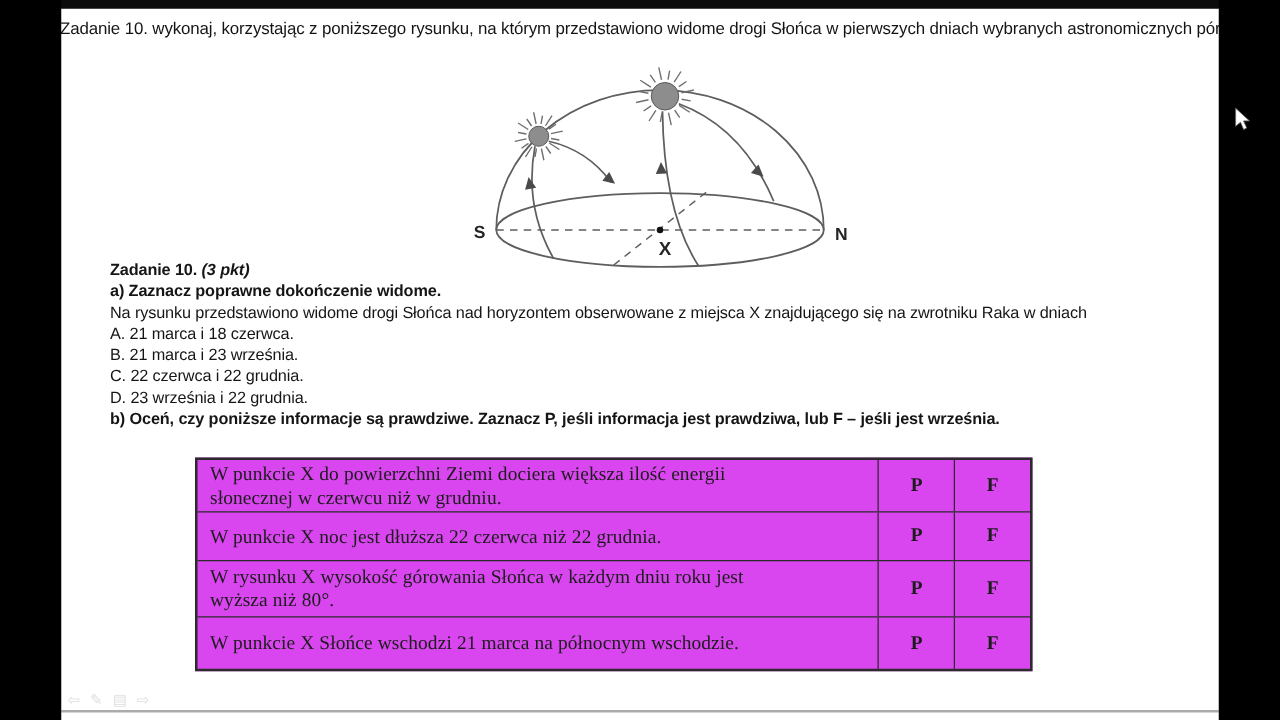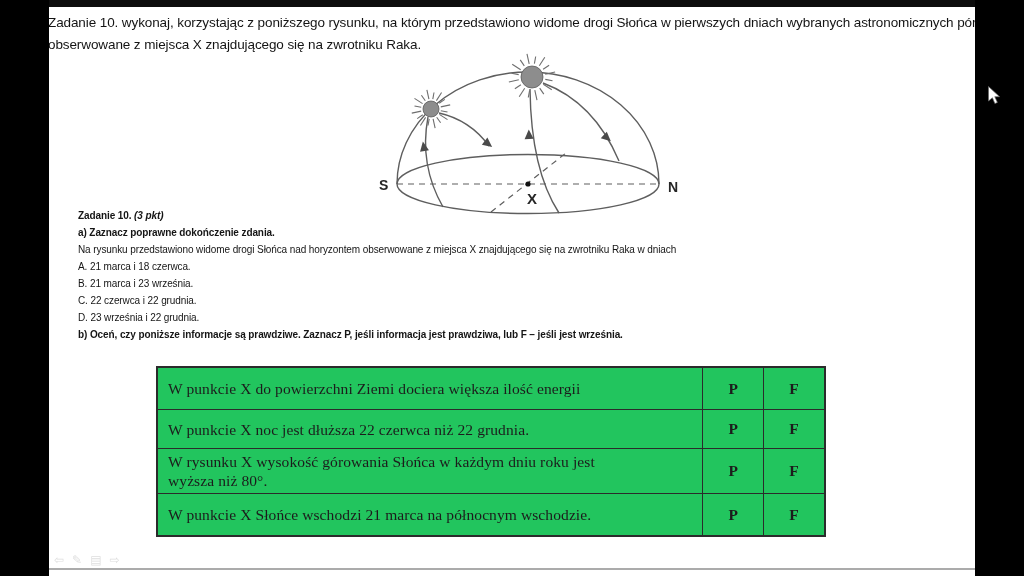--- a/index.html
+++ b/index.html
@@ -7,58 +7,57 @@
          font-family:"Liberation Sans",sans-serif;}
   
   .bar-top{position:absolute;left:0;top:0;width:1024px;height:7px;background:#0c0c0c;z-index:5;}
   .bar-left{position:absolute;left:0;top:0;width:49px;height:576px;background:#000;z-index:5;}
   .bar-right{position:absolute;left:975px;top:0;width:49px;height:576px;background:#000;z-index:5;}
   .cursor{position:absolute;left:988px;top:86px;z-index:7;}
   
   .hdr{position:absolute;left:48px;top:12px;color:#141414;font-size:13.5px;line-height:22px;
        letter-spacing:-0.1px;white-space:nowrap;font-weight:500;}
   
-  .qblock{position:absolute;left:78px;top:207px;color:#151515;font-size:10px;line-height:17px;
+  .qblock{position:absolute;left:88px;top:207px;color:#151515;font-size:13px;line-height:17px;
           letter-spacing:-0.1px;white-space:nowrap;}
   .qblock .b{font-weight:bold;}
   .qblock .bi{font-weight:bold;font-style:italic;}
   
   .diagram{position:absolute;left:360px;top:50px;z-index:1;}
   .diagram path,.diagram ellipse{fill:none;stroke:#5e5e5e;stroke-width:1.4;}
   .diagram line{stroke:#5e5e5e;stroke-width:1.2;}
   .diagram .dash{stroke-dasharray:6 5;}
   .diagram .arrow{fill:#4a4a4a;stroke:none;}
   .sun circle{fill:#8d8d8d;stroke:#5a5a5a;stroke-width:0.8;}
   .sun line{stroke:#6e6e6e;stroke-width:1.1;}
   .diagram text{font-family:"Liberation Sans",sans-serif;fill:#262626;}
   .lbl-sn{font-size:14px;font-weight:600;}
   .lbl-x{font-size:15px;font-weight:bold;fill:#0e0e0e;}
   
   .tbl{position:absolute;left:156px;top:366px;width:666px;border:2px solid #2b2b2b;
-       font-family:"Liberation Serif",serif;color:#1c1c1c;background:#22c55e;}
+       font-family:"Liberation Serif",serif;color:#1c1c1c;background:#d946ef;}
   .trow{display:flex;border-top:1.5px solid #2b2b2b;}
   .trow:first-child{border-top:none;}
   .cell-text{width:546px;box-sizing:border-box;padding-left:10px;display:flex;flex-direction:column;
              justify-content:center;font-size:15.5px;line-height:19px;letter-spacing:0.1px;}
   .cell-pf{width:60px;border-left:1.5px solid #2b2b2b;display:flex;align-items:center;
            justify-content:center;font-size:15.5px;font-weight:bold;}
   .h2l{height:41px;} .h1l{height:38px;} .h3l{height:44px;} .h4l{height:41px;}
   
   .btoolbar{position:absolute;left:54px;top:553px;display:flex;gap:8px;color:#dedede;
             font-size:12px;line-height:14px;z-index:2;}
   .divider{position:absolute;left:49px;top:568px;width:926px;height:2px;background:#ababab;z-index:2;}
 </style>
 </head>
 <body>
 
 <div class="stage">
 
   <div class="hdr">
     <div>Zadanie 10. wykonaj, korzystając z poniższego rysunku, na którym przedstawiono widome drogi Słońca w pierwszych dniach wybranych astronomicznych pór roku</div>
-    <div>obserwowane z miejsca X znajdującego się na zwrotniku Raka.</div>
   </div>
 
   <svg class="diagram" width="330" height="175" viewBox="360 50 330 175">
 
     <ellipse cx="528" cy="184" rx="131" ry="29.5"></ellipse>
     <path d="M 397 184 A 131 112 0 0 1 659 184"></path>
 
     <line class="dash" x1="397" y1="184" x2="659" y2="184"></line>
     <line class="dash" x1="491" y1="212" x2="566" y2="153"></line>
 
@@ -116,33 +115,34 @@
     <text class="lbl-x" x="527" y="204">X</text>
     <text class="lbl-sn" x="379" y="190">S</text>
     <text class="lbl-sn" x="668" y="192">N</text>
   </svg>
 
   <div class="qblock">
     <div>
       <span class="b">Zadanie 10.</span>
       <span class="bi">(3 pkt)</span>
     </div>
-    <div class="b">a) Zaznacz poprawne dokończenie zdania.</div>
+    <div class="b">a) Zaznacz poprawne dokończenie widome.</div>
     <div>Na rysunku przedstawiono widome drogi Słońca nad horyzontem obserwowane z miejsca X znajdującego się na zwrotniku Raka w dniach</div>
     <div>A. 21 marca i 18 czerwca.</div>
     <div>B. 21 marca i 23 września.</div>
     <div>C. 22 czerwca i 22 grudnia.</div>
     <div>D. 23 września i 22 grudnia.</div>
     <div class="b">b) Oceń, czy poniższe informacje są prawdziwe. Zaznacz P, jeśli informacja jest prawdziwa, lub F – jeśli jest września.</div>
   </div>
 
   <div class="tbl">
     <div class="trow h2l">
       <div class="cell-text">
         <div>W punkcie X do powierzchni Ziemi dociera większa ilość energii</div>
+        <div>słonecznej w czerwcu niż w grudniu.</div>
       </div>
       <div class="cell-pf">P</div>
       <div class="cell-pf">F</div>
     </div>
     <div class="trow h1l">
       <div class="cell-text">
         <div>W punkcie X noc jest dłuższa 22 czerwca niż 22 grudnia.</div>
       </div>
       <div class="cell-pf">P</div>
       <div class="cell-pf">F</div>

